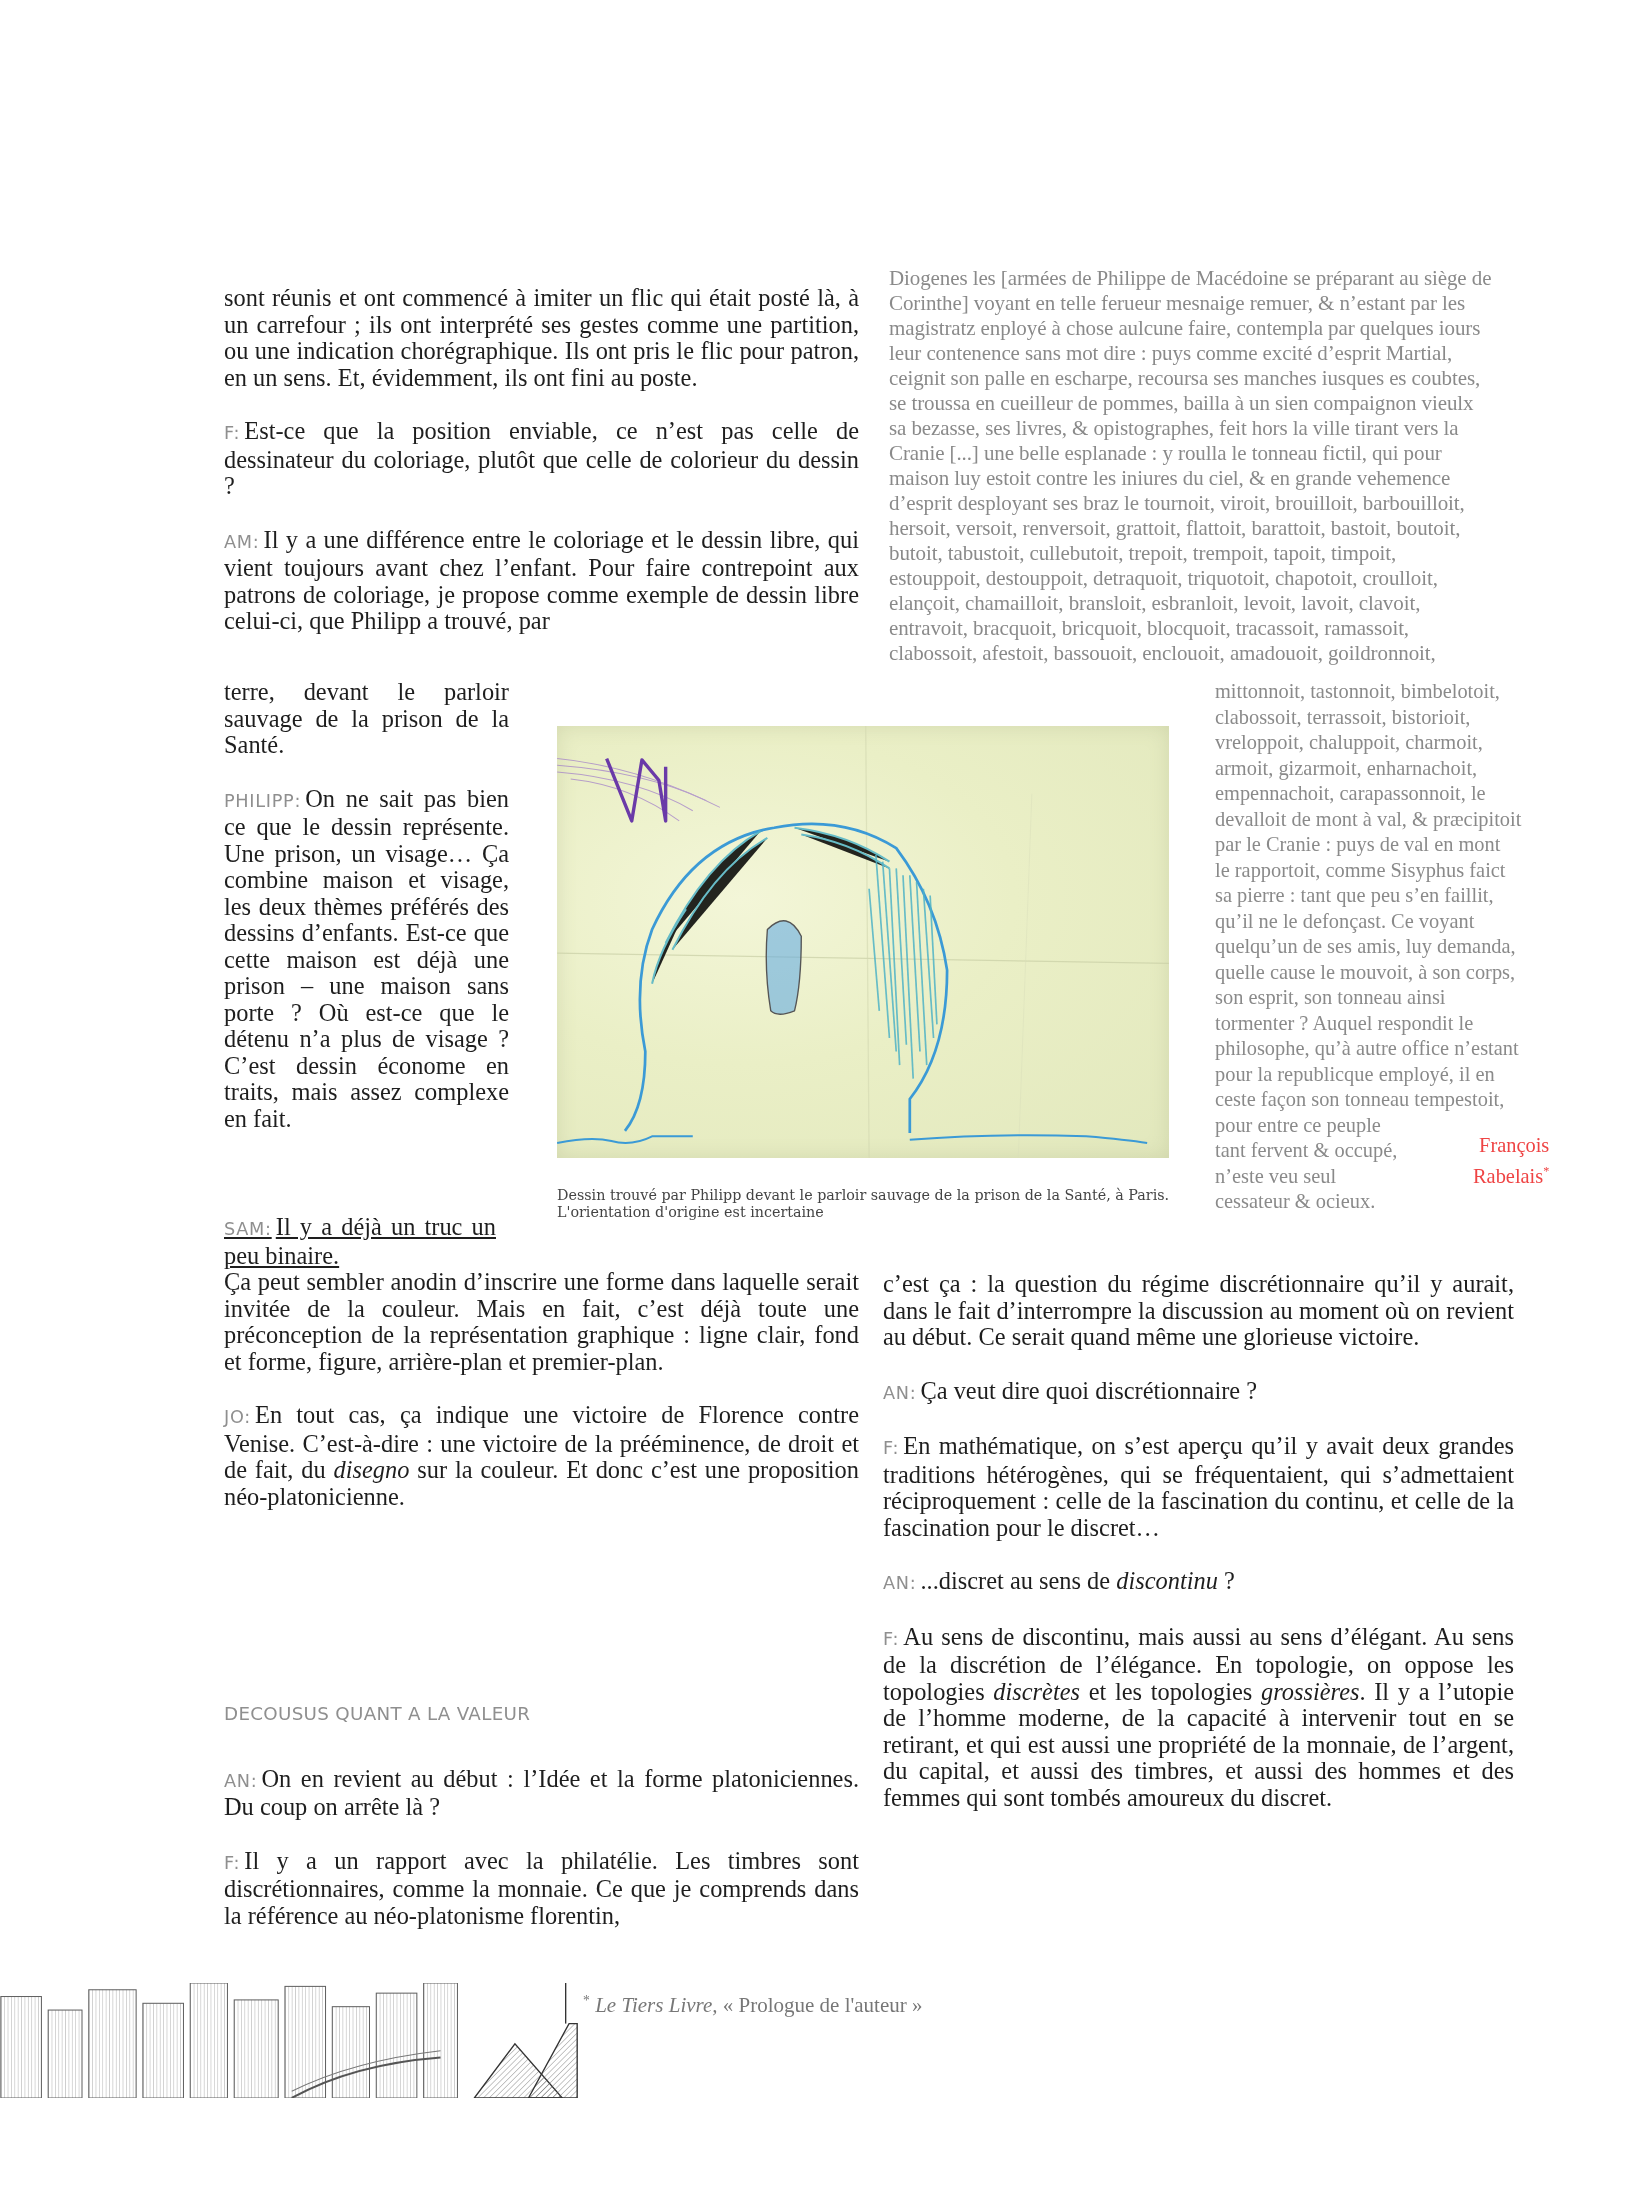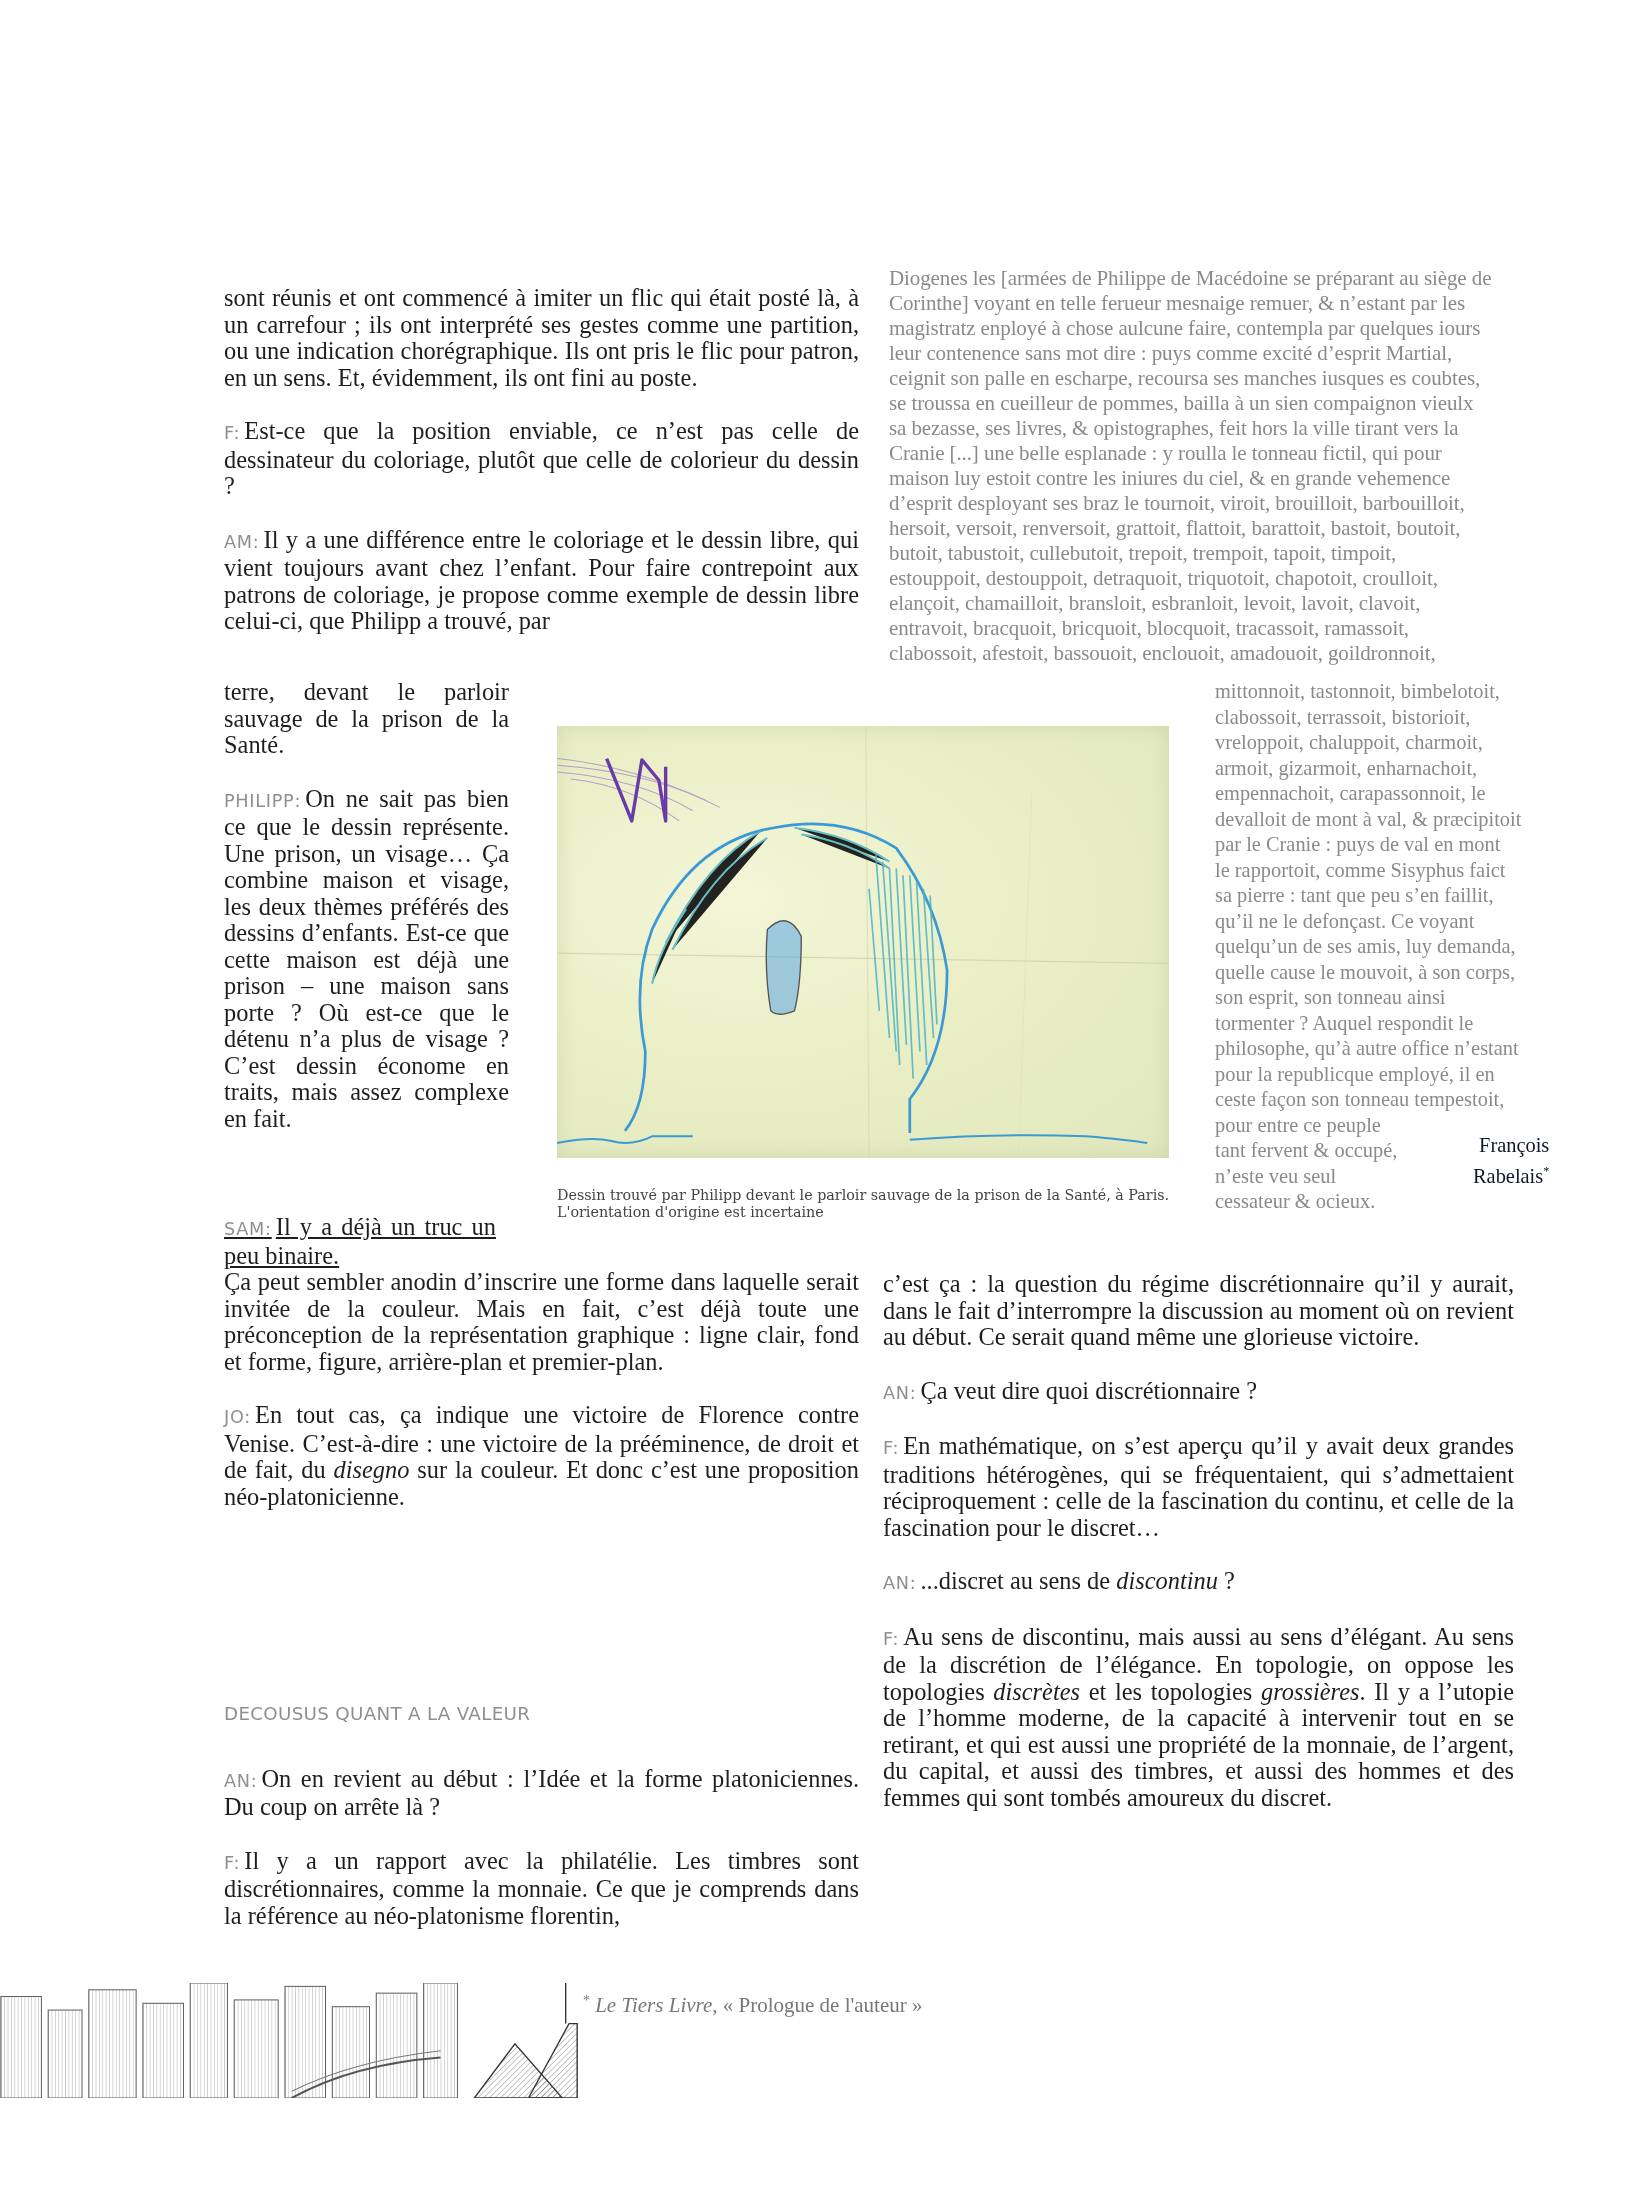--- a/index.html
+++ b/index.html
@@ -35,21 +35,21 @@
     letter-spacing: -0.1px;
   }
   #quote-narrow {
     position: absolute; left: 1215px; top: 679px; width: 380px;
     font-family: "Liberation Serif", "DejaVu Serif", serif;
     color: #8a8a8a;
     font-size: 20.4px; line-height: 25.5px;
   }
   #quote-narrow .line { white-space: nowrap; position: relative; }
   #author { position: absolute; left: 1473px; top: 1133px; text-align: right;
-    font-family: "Liberation Serif", "DejaVu Serif", serif; color: #0f172a;
+    font-family: "Liberation Serif", "DejaVu Serif", serif; color: #ef4444;
     font-size: 20.4px; line-height: 25.5px; }
   #author sup { font-size: 12.2px; }
 
   
   #figure { position: absolute; left: 557px; top: 726px; width: 612px; height: 432px;
     background: radial-gradient(ellipse at 30% 40%, #f3f6d8 0%, #eaefc6 45%, #e2e8bd 100%);
     box-shadow: inset 0 0 20.4px rgba(120,130,90,0.18);
     overflow: hidden; }
   #figure svg { position: absolute; left: 0; top: 0; }
   #caption { position: absolute; left: 557px; top: 1187px; width: 631px;

